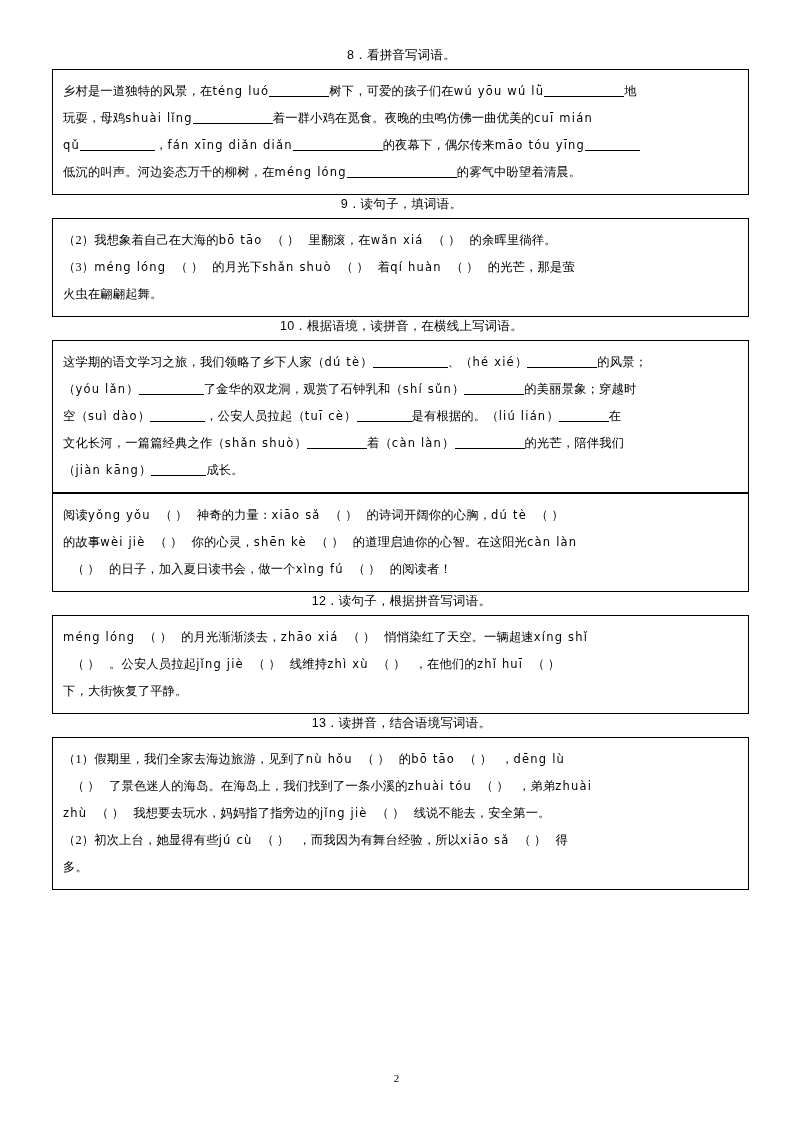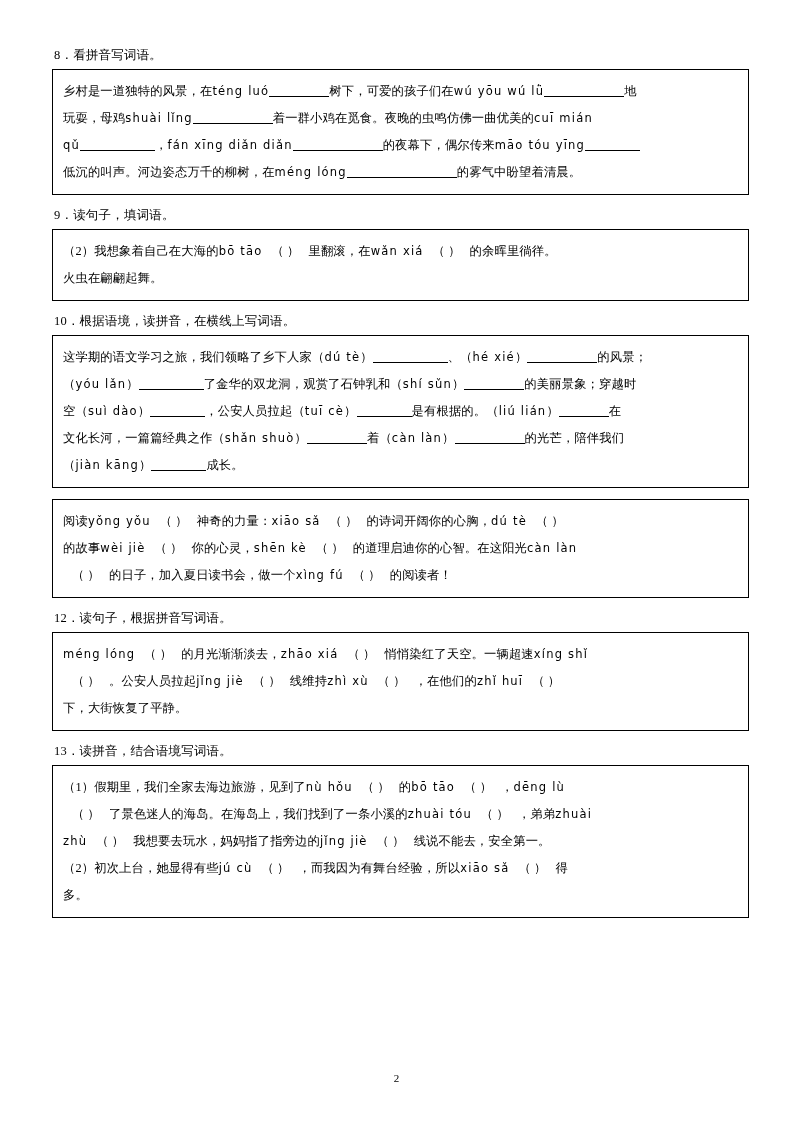--- a/index.html
+++ b/index.html
@@ -19,27 +19,27 @@
     width: 793px;
     height: 1122px;
     padding: 46px 44px 20px 52px;
     position: relative;
   }
   .qtitle {
     font-size: 12.5px;
     line-height: 18px;
     margin: 0 0 5px 2px;
     letter-spacing: 0.2px;
-    font-family: Liberation Serif, serif;
+    font-family: Liberation Sans, sans-serif;
+    text-align: center;
   }
   .block {
     border: 1px solid #000000;
     box-sizing: border-box;
     padding: 8px 10px 8px 10px;
-    margin-bottom: 11px;
   }
   .line {
     font-size: 12.3px;
     line-height: 27px;
     letter-spacing: 0.15px;
     white-space: normal;
     word-break: break-all;
   }
   .py {
     font-family: "DejaVu Sans", sans-serif;
@@ -84,20 +84,21 @@
       <div class="qtitle">8．看拼音写词语。</div>
       <div class="block">
         <div class="line"><span>乡村是一道独特的风景，在</span><span class="py">téng luó</span><span class="ul w60"></span><span>树下，可爱的孩子们在</span><span class="py">wú yōu wú lǜ</span><span class="ul w80"></span><span>地</span></div>
         <div class="line"><span>玩耍，母鸡</span><span class="py">shuài lǐng</span><span class="ul w80"></span><span>着一群小鸡在觅食。夜晚的虫鸣仿佛一曲优美的</span><span class="py">cuī mián</span></div>
         <div class="line"><span class="py">qǔ</span><span class="ul w75"></span><span>，</span><span class="py">fán xīng diǎn diǎn</span><span class="ul w90"></span><span>的夜幕下，偶尔传来</span><span class="py">māo tóu yīng</span><span class="ul w55"></span></div>
         <div class="line"><span>低沉的叫声。河边姿态万千的柳树，在</span><span class="py">méng lóng</span><span class="ul w110"></span><span>的雾气中盼望着清晨。</span></div>
       </div>
       <div class="qtitle">9．读句子，填词语。</div>
       <div class="block">
         <div class="line"><span>（2）我想象着自己在大海的</span><span class="py">bō tāo</span><span class="paren">（    ）</span><span>里翻滚，在</span><span class="py">wǎn xiá</span><span class="paren">（    ）</span><span>的余晖里徜徉。</span></div>
+        <div class="line"><span>（3）</span><span class="py">méng lóng</span><span class="paren">（    ）</span><span>的月光下</span><span class="py">shǎn shuò</span><span class="paren">（    ）</span><span>着</span><span class="py">qí huàn</span><span class="paren">（    ）</span><span>的光芒，那是萤</span></div>
         <div class="line"><span>火虫在翩翩起舞。</span></div>
       </div>
       <div class="qtitle">10．根据语境，读拼音，在横线上写词语。</div>
       <div class="block">
         <div class="line"><span>这学期的语文学习之旅，我们领略了乡下人家（</span><span class="py">dú tè</span><span>）</span><span class="ul w75"></span><span>、（</span><span class="py">hé xié</span><span>）</span><span class="ul w70"></span><span>的风景；</span></div>
         <div class="line"><span>（</span><span class="py">yóu lǎn</span><span>）</span><span class="ul w65"></span><span>了金华的双龙洞，观赏了石钟乳和（</span><span class="py">shí sǔn</span><span>）</span><span class="ul w60"></span><span>的美丽景象；穿越时</span></div>
         <div class="line"><span>空（</span><span class="py">suì dào</span><span>）</span><span class="ul w55"></span><span>，公安人员拉起（</span><span class="py">tuī cè</span><span>）</span><span class="ul w55"></span><span>是有根据的。（</span><span class="py">liú lián</span><span>）</span><span class="ul w50"></span><span>在</span></div>
         <div class="line"><span>文化长河，一篇篇经典之作（</span><span class="py">shǎn shuò</span><span>）</span><span class="ul w60"></span><span>着（</span><span class="py">càn làn</span><span>）</span><span class="ul w70"></span><span>的光芒，陪伴我们</span></div>
         <div class="line"><span>（</span><span class="py">jiàn kāng</span><span>）</span><span class="ul w55"></span><span>成长。</span></div>
       </div>

